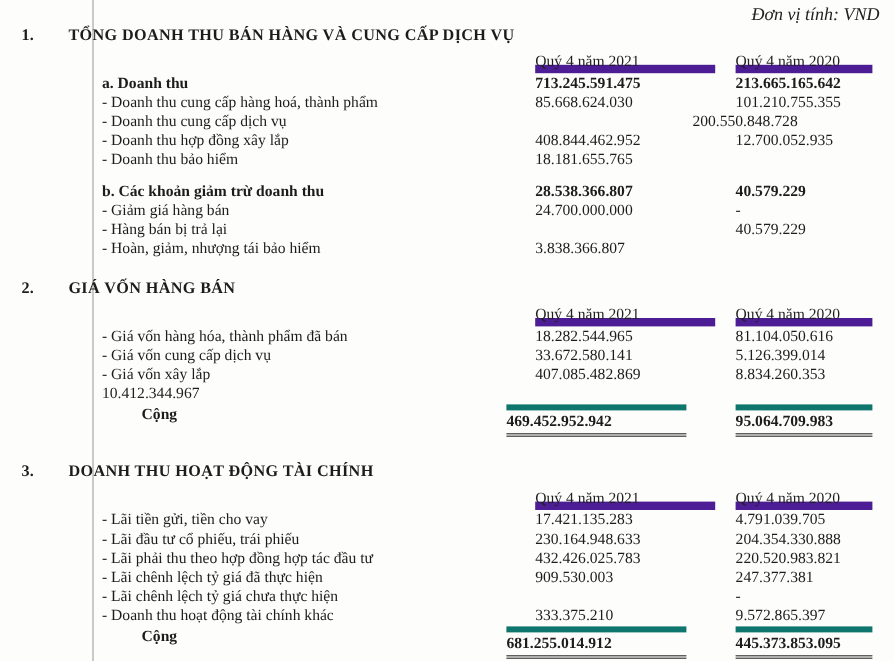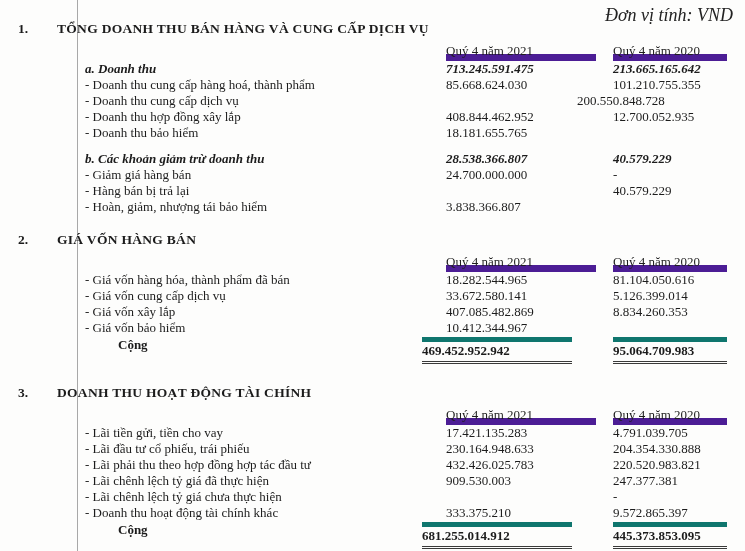--- a/index.html
+++ b/index.html
@@ -11,21 +11,21 @@
     color: #1c1c1c;
     position: relative;
     overflow: hidden;
   }
   .scan-line {
     position: absolute; left: 77px; top: 0; height: 100%; width: 1px;
     background: #6f6f6f; opacity: .6;
   }
   .unit {
     position: absolute; top: 5px; right: 12px;
-    font-style: italic; font-size: 18px; color: #222;
+    font-style: italic; font-size: 15px; color: #222;
   }
   #sections { position: absolute; top: 20px; left: 0; width: 745px; }
   #sections .section:nth-child(2) { margin-top: 16px; }
   #sections .section:nth-child(3) { margin-top: 20px; }
 
   .sec-head { display: flex; margin-left: 18px; height: 17px; line-height: 17px; }
   .sec-num { width: 39px; font-weight: bold; font-size: 13.5px; }
   .sec-title { font-weight: bold; font-size: 13.5px; letter-spacing: .3px; font-family: Liberation Serif, serif; }
 
   .thead { display: flex; margin-top: 6px; padding: 0 18px 0 85px; height: 18px; line-height: 16px; }
@@ -33,21 +33,21 @@
   .th {
     font-size: 13px; text-align: left;
     border-bottom: 7px solid #4c1d95; color: #1f1f1f;
   }
   .c1 { width: 150px; }
   .c2 { width: 114px; margin-left: 17px; }
 
   .row { display: flex; padding: 0 18px 0 85px; line-height: 16px; font-size: 13px; }
   .row .label { flex: 1; padding-right: 4px; }
   .val { text-align: left; white-space: nowrap; }
-  .row.group { font-weight: bold; font-style: italic; }
+  .row.group { font-weight: bold; }
   .row.spacer { height: 10px; line-height: 10px; }
   .row.total { font-weight: bold; margin-top: 1px; gap: 24px; }
   .row.total .label { padding-left: 33px; }
   .row.total .val {
     border-top: 5px solid #0f766e;
     border-bottom: 3px double #3a3a3a;
     padding: 1px 0 2px;
   }
 </style>
 </head>
@@ -152,21 +152,20 @@
     <span class="val c2">5.126.399.014</span>
   </div>
 
   <div class="row item">
     <span class="label">- Giá vốn xây lắp</span>
     <span class="val c1">407.085.482.869</span>
     <span class="val c2">8.834.260.353</span>
   </div>
 
   <div class="row item">
-    <span class="label">- Giá vốn bảo hiểm</span>
     <span class="val c1">10.412.344.967</span>
     <span class="val c2"></span>
   </div>
 
   <div class="row total">
     <span class="label">Cộng</span>
     <span class="val c1">469.452.952.942</span>
     <span class="val c2">95.064.709.983</span>
   </div>
 </div>

